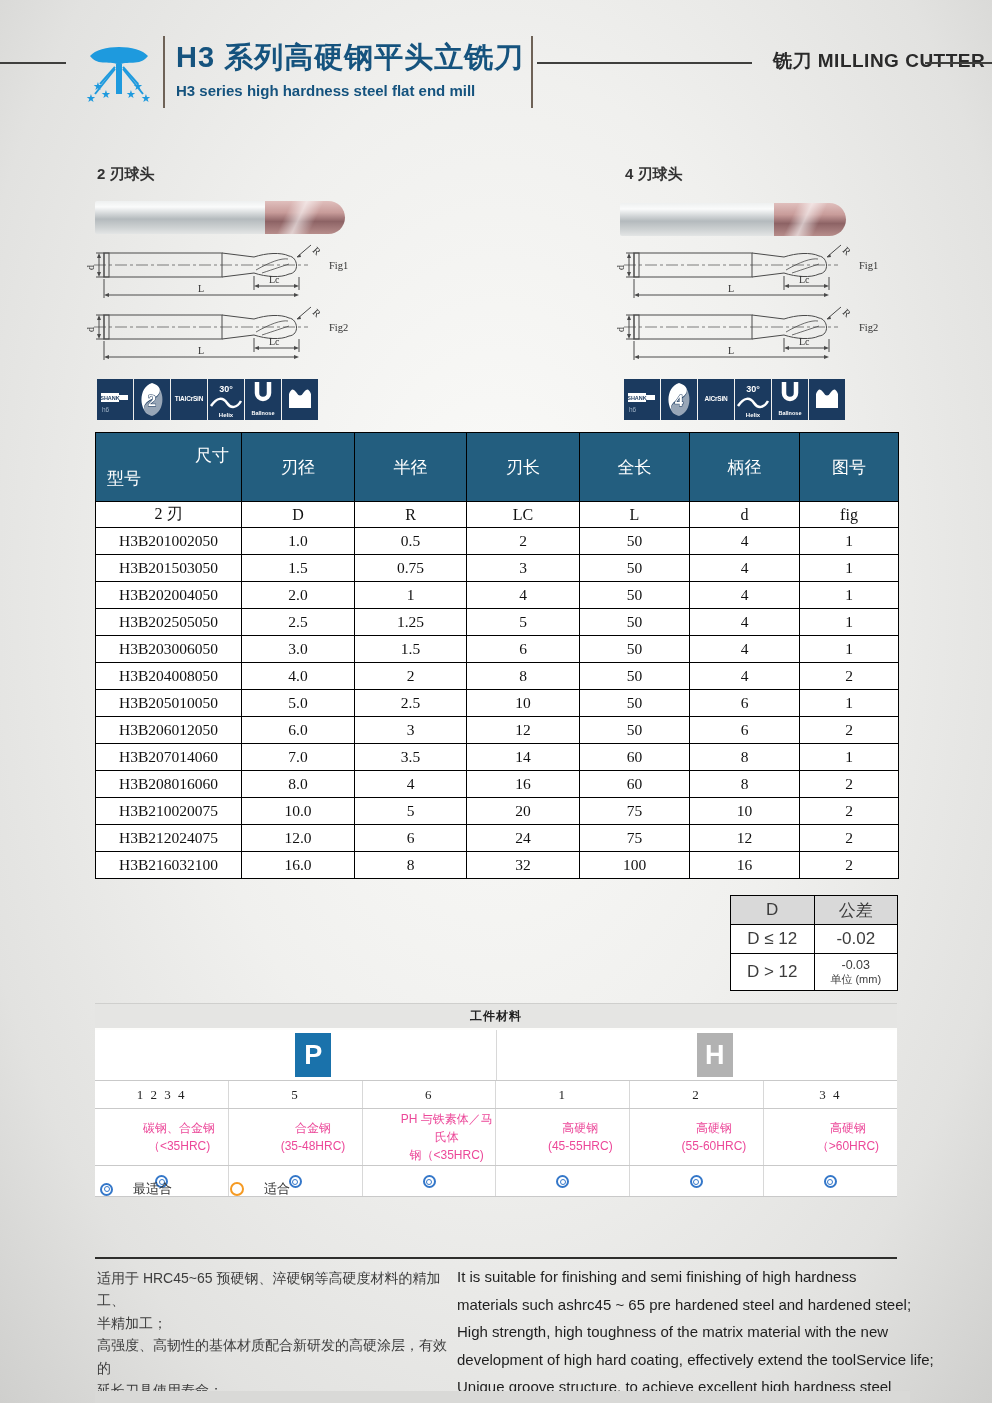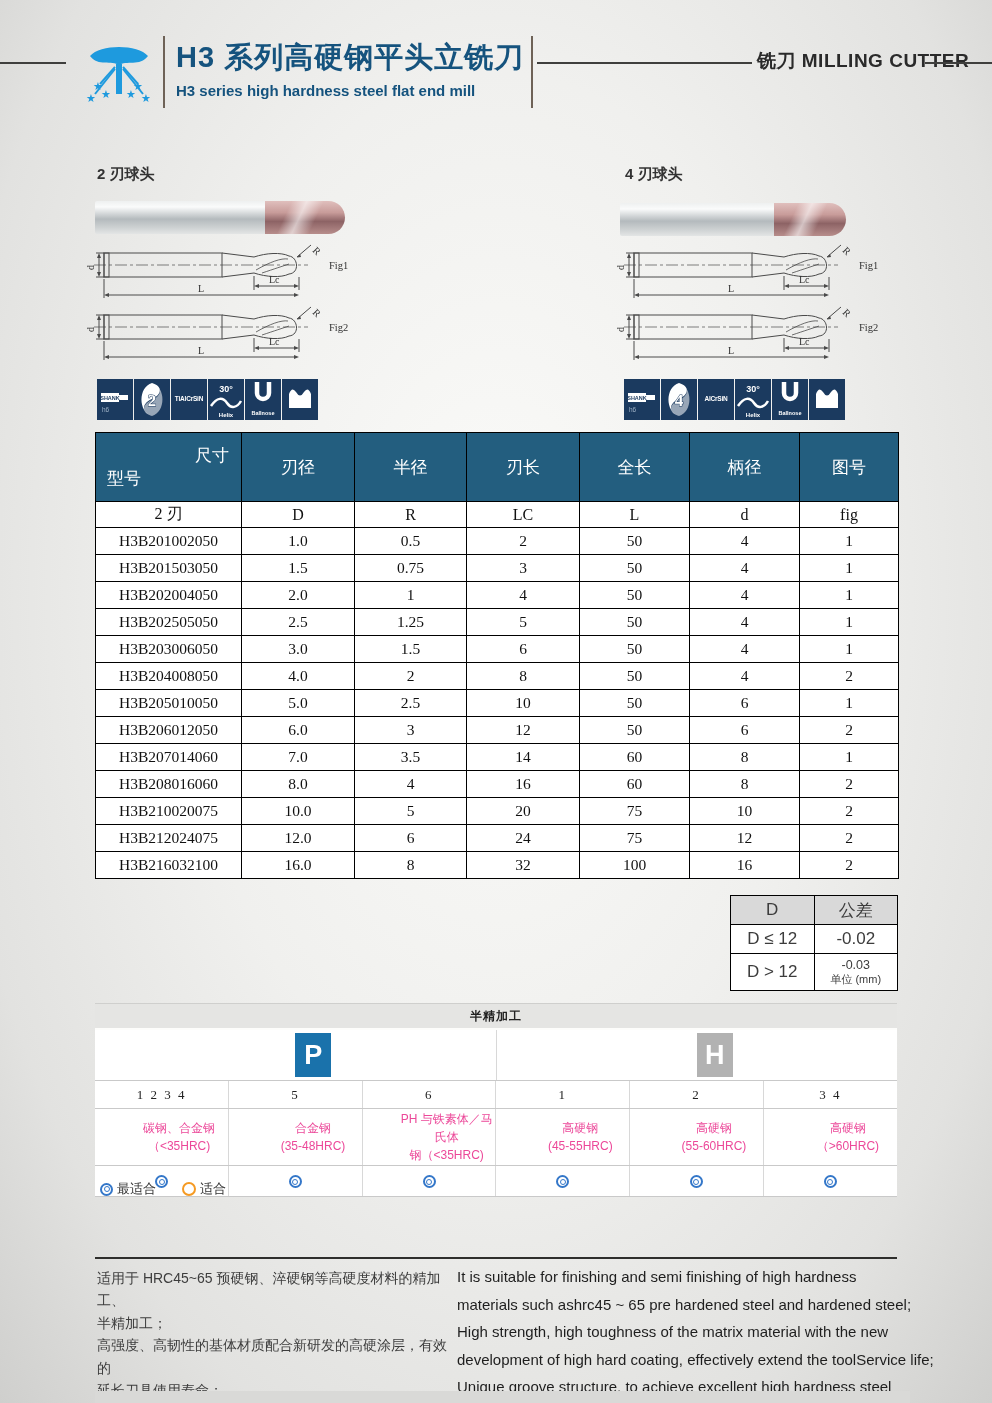--- a/index.html
+++ b/index.html
@@ -5,21 +5,21 @@
   html,body{margin:0;padding:0;background:#c9c9c7;font-family:"Liberation Sans",sans-serif;}
   #page{position:relative;width:992px;height:1403px;margin:0 auto;overflow:hidden;
         background:radial-gradient(ellipse at 50% 42%, #fbfbf9 0%, #f0f0ee 45%, #e2e2e0 78%, #cfcfcd 100%);}
   .abs{position:absolute;}
 
   
   .hrule{position:absolute;height:2px;background:#3f3f3d;}
   .vbar{position:absolute;width:2px;background:#6e6257;}
   .title-cn{font-size:29px;font-weight:bold;color:#15537e;letter-spacing:1px;white-space:nowrap;}
   .title-en{font-size:15px;font-weight:bold;color:#15537e;margin-top:4px;white-space:nowrap;}
-  .milling{font-size:19px;font-weight:bold;color:#2a2a2a;white-space:nowrap;letter-spacing:.5px;}
+  .milling{font-size:19px;font-weight:bold;color:#2a2a2a;white-space:nowrap;letter-spacing:.5px;margin-left:16px;}
 
   
   .sec-head{font-size:15px;font-weight:bold;color:#333;}
 
   
   .photo{position:absolute;height:33px;}
   .photo .shank{position:absolute;left:0;top:0;bottom:0;width:69%;
     background:linear-gradient(#eef0f0 0%,#fafbfb 18%,#b4babd 55%,#cdd1d2 80%,#e3e5e5 100%);
     border-radius:2px 0 0 2px;}
   .photo .head{position:absolute;right:0;top:0;bottom:0;width:32%;
@@ -74,21 +74,21 @@
   table.wmt td{border-right:1px solid #d8d8d8;border-bottom:1px solid #c9c9c9;text-align:center;vertical-align:middle;}
   table.wmt td:last-child{border-right:none;}
   .wm-nums td{height:25px;font-family:"Liberation Serif",serif;font-size:13px;color:#222;letter-spacing:2px;}
   .wm-mats td{height:50px;font-size:12px;font-weight:400;color:#ec4899;line-height:1.5;padding-left:36px;}
   .wm-marks td{height:28px;}
 
   
   .mark-best{display:inline-block;width:9px;height:9px;border:2px solid #3477c9;border-radius:50%;position:relative;vertical-align:middle;}
   .mark-best::after{content:'';position:absolute;inset:1.5px;border:1.5px solid #3477c9;border-radius:50%;}
   .mark-ok{display:inline-block;width:10px;height:10px;border:2px solid #f59a23;border-radius:50%;vertical-align:middle;}
-  .legend{position:absolute;left:100px;top:1180px;font-size:13px;color:#333;display:flex;align-items:center;gap:4px;}
+  .legend{position:absolute;left:100px;top:1180px;font-size:13px;color:#333;display:flex;align-items:center;gap:20px;}
   .legend .gap{width:18px;}
 
   
   .notes-rule{position:absolute;left:95px;top:1257px;width:802px;height:2px;background:#2e2e2c;}
   .notes-cn{position:absolute;left:97px;top:1267px;width:362px;font-size:14px;line-height:22.4px;color:#3d3d3d;}
   .notes-en{position:absolute;left:457px;top:1263px;width:490px;font-size:15px;line-height:27.6px;color:#1e1e1e;}
   .footer-bar{position:absolute;left:95px;top:1391px;width:815px;height:12px;background:#d9d9d7;}
 </style>
 </head>
 <body>
@@ -498,21 +498,21 @@
       <td>D &gt; 12</td>
       <td class="unit-cell">
         <div class="v">-0.03</div>
         <div class="u">单位 (mm)</div>
       </td>
     </tr>
   </tbody>
     </table>
 
   <div class="wm">
-    <div class="wm-title">半精加工</div>
+    <div class="wm-title">工件材料</div>
     <div class="wm-band">
       <div class="half">
         <div class="ph-badge" id="badge-p" style="background: rgb(26, 114, 171);">P</div>
       </div>
       <div class="half">
         <div class="ph-badge" id="badge-h" style="background: rgb(178, 178, 178);">H</div>
       </div>
     </div>
     <table class="wmt">
       <tbody>

